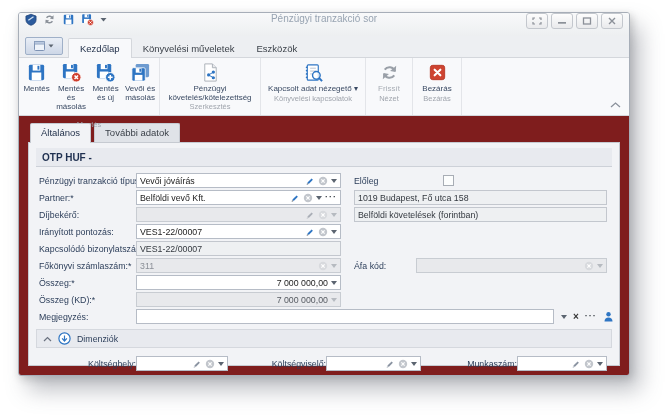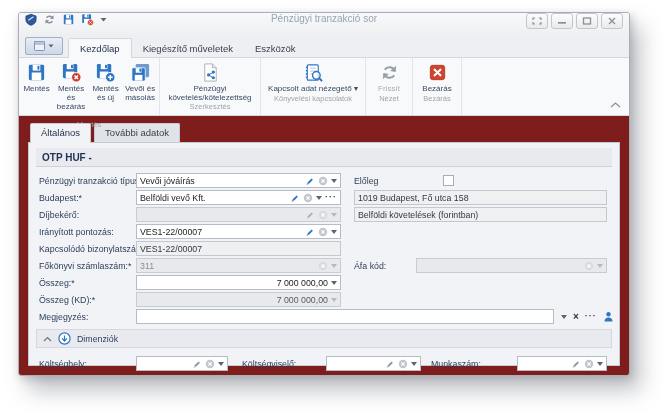--- a/index.html
+++ b/index.html
@@ -68,21 +68,21 @@
   .dots{font-size:9px;font-weight:bold;color:#3a3f46;line-height:1;flex:none;letter-spacing:1px;}
   .eic{flex:none;}
   .checkbox{width:11px;height:11px;box-sizing:border-box;border:1px solid #a8adb5;background:#fcfdfd;flex:none;}
   .xbold{font-size:10px;font-weight:bold;color:#333;line-height:1;flex:none;}
   .mjicons{display:flex;align-items:center;gap:6px;margin-left:7px;}
 
   .dimsec{margin-top:5px;flex:none;}
   .dimhdr{height:17px;background:#e8eaef;border:1px solid #d5d8de;display:flex;align-items:center;gap:6px;
           padding:0 6px;font-size:8.8px;color:#2c3e5a;}
   .dimrow{display:flex;align-items:center;margin-top:8px;padding:0 3px;height:15px;}
-  .dlabel{flex:none;font-size:8.8px;color:#2c3e5a;white-space:nowrap;}
+  .dlabel{flex:none;font-size:8.8px;color:#2c3e5a;white-space:nowrap;text-align:right;}
 </style>
 </head>
 <body>
 
 <div class="stage">
   <div class="window">
 
     <div class="titlebar">
       <div class="qat">
         <span class="qic">
@@ -152,21 +152,21 @@
       <span class="appbtn">
         <svg width="11" height="10" viewBox="0 0 11 10">
             <rect x="0.5" y="0.5" width="10" height="9" rx="1" fill="#eef3fa" stroke="#7e93b4"></rect>
             <rect x="0.5" y="0.5" width="10" height="2.6" fill="#b9c9e0" stroke="#7e93b4" stroke-width="0.6"></rect>
           </svg>
         <svg width="6" height="4" viewBox="0 0 6 4">
             <path d="M0.5 0.5 L3 3.5 L5.5 0.5 Z" fill="#5b6470"></path>
           </svg>
       </span>
       <span class="rtab active">Kezdőlap</span>
-      <span class="rtab">Kiegészítő műveletek</span>
+      <span class="rtab">Könyvelési műveletek</span>
       <span class="rtab">Eszközök</span>
     </div>
 
     <div class="ribbon">
       <div class="rgroup" style="width:138px;gap:8px;">
         <div class="rg-body">
           <div class="rbtn" style="width:33px;">
             <span class="ric">
                 <svg width="21" height="21" viewBox="0 0 22 22">
                   <rect x="3" y="3" width="16" height="16" rx="1.5" fill="#2e75c3"></rect>
@@ -181,21 +181,21 @@
             <span class="ric">
                 <svg width="21" height="21" viewBox="0 0 22 22">
                   <rect x="2" y="2" width="15" height="15" rx="1.5" fill="#2e75c3"></rect>
                   <rect x="6" y="2" width="7" height="5.5" fill="#fff"></rect>
                   <rect x="10.5" y="3" width="2" height="3.5" fill="#2e75c3"></rect>
                   <rect x="5" y="10" width="9" height="7" fill="#fff"></rect>
                   <circle cx="16" cy="16" r="5" fill="#cf3f2f" stroke="#fff"></circle>
                   <path d="M14.2 14.2 L17.8 17.8 M17.8 14.2 L14.2 17.8" stroke="#fff" stroke-width="1.6"></path>
                 </svg>
               </span>
-            <span class="rb-label">Mentés és bezárás</span>
+            <span class="rb-label">Mentés és másolás</span>
           </div>
           <div class="rbtn" style="width:33px;">
             <span class="ric">
                 <svg width="21" height="21" viewBox="0 0 22 22">
                   <rect x="2" y="2" width="15" height="15" rx="1.5" fill="#2e75c3"></rect>
                   <rect x="6" y="2" width="7" height="5.5" fill="#fff"></rect>
                   <rect x="10.5" y="3" width="2" height="3.5" fill="#2e75c3"></rect>
                   <rect x="5" y="10" width="9" height="7" fill="#fff"></rect>
                   <circle cx="16" cy="16" r="5" fill="#2e75c3" stroke="#fff"></circle>
                   <path d="M16 13.5 V18.5 M13.5 16 H18.5" stroke="#fff" stroke-width="1.6"></path>
@@ -323,21 +323,21 @@
                 </svg>
               <span class="dd"></span>
             </span>
             <span class="rright">
               <span class="flabel" style="width:89px;">Előleg</span>
               <span class="checkbox"></span>
             </span>
           </div>
 
           <div class="frow">
-            <span class="flabel">Budapest:*</span>
+            <span class="flabel">Partner:*</span>
             <span class="fedit">
               <span class="val">Belföldi vevő Kft.</span>
               <svg class="eic" width="10" height="10" viewBox="0 0 10 10">
                   <path d="M2.4 6.6 L6.6 2.4 L7.9 3.7 L3.7 7.9 Z" fill="#2e75c3"></path>
                   <path d="M1.6 8.7 L2.1 6.9 L3.4 8.2 Z" fill="#5f6a77"></path>
                 </svg>
               <svg class="eic" width="10" height="10" viewBox="0 0 10 10">
                   <circle cx="5" cy="5" r="4.2" fill="#c2c6cc"></circle>
                   <path d="M3.4 3.4 L6.6 6.6 M6.6 3.4 L3.4 6.6" stroke="#fff" stroke-width="1.2"></path>
                 </svg>

